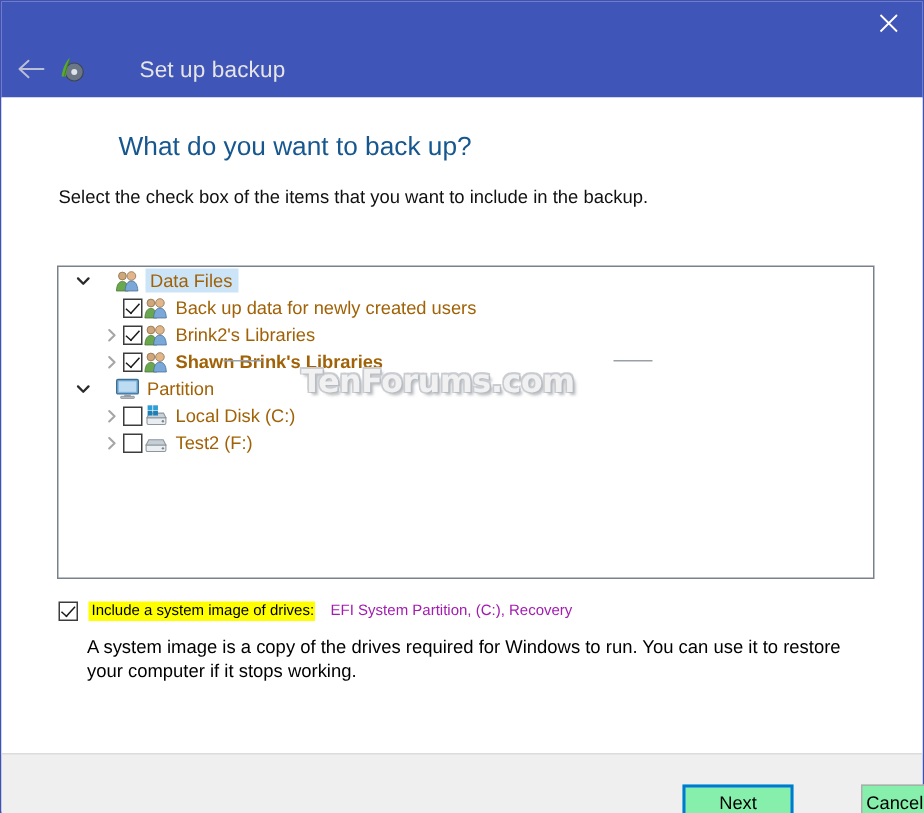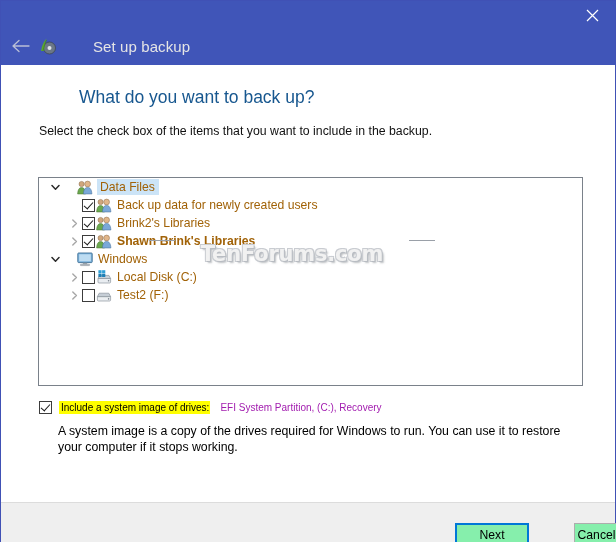--- a/index.html
+++ b/index.html
@@ -334,21 +334,21 @@
                 <path d="M1 2.6 L4.5 6.2 L8 2.6" stroke="#2b2b2b" stroke-width="1.5" fill="none" stroke-linecap="round" stroke-linejoin="round"></path>
               </svg>
             </span>
             <span class="cb hidden"></span>
             <span class="row-icon"><svg width="16" height="16" viewBox="0 0 16 16">
                 <rect x="0.8" y="2" width="14.4" height="9.6" rx="0.8" fill="#7fb5dd" stroke="#3c6e95" stroke-width="0.9"></rect>
                 <rect x="2.2" y="3.3" width="11.6" height="6.9" fill="#bddcf2"></rect>
                 <rect x="5.8" y="11.8" width="4.4" height="1.6" fill="#9aa4ae"></rect>
                 <rect x="3.4" y="13.2" width="9.2" height="1.4" rx="0.5" fill="#b7bec5" stroke="#7d858d" stroke-width="0.5"></rect>
               </svg></span>
-            <span class="row-label">Windows</span>
+            <span class="row-label">Partition</span>
           </div>
           <div class="tree-row level1">
             <span class="expander">
               <svg width="9" height="9" viewBox="0 0 9 9">
                 <path d="M2.8 1 L6.4 4.5 L2.8 8" stroke="#a6a6a6" stroke-width="1.4" fill="none" stroke-linecap="round" stroke-linejoin="round"></path>
               </svg>
             </span>
             <span class="cb"></span>
             <span class="row-icon"><svg width="16" height="16" viewBox="0 0 16 16">
                 <path d="M2 9.5 L14.6 9.5 L14.6 13 C14.6 13.6 14.2 14 13.6 14 L3 14 C2.4 14 2 13.6 2 13 Z" fill="#e9edf1" stroke="#8d959d" stroke-width="0.7"></path>

